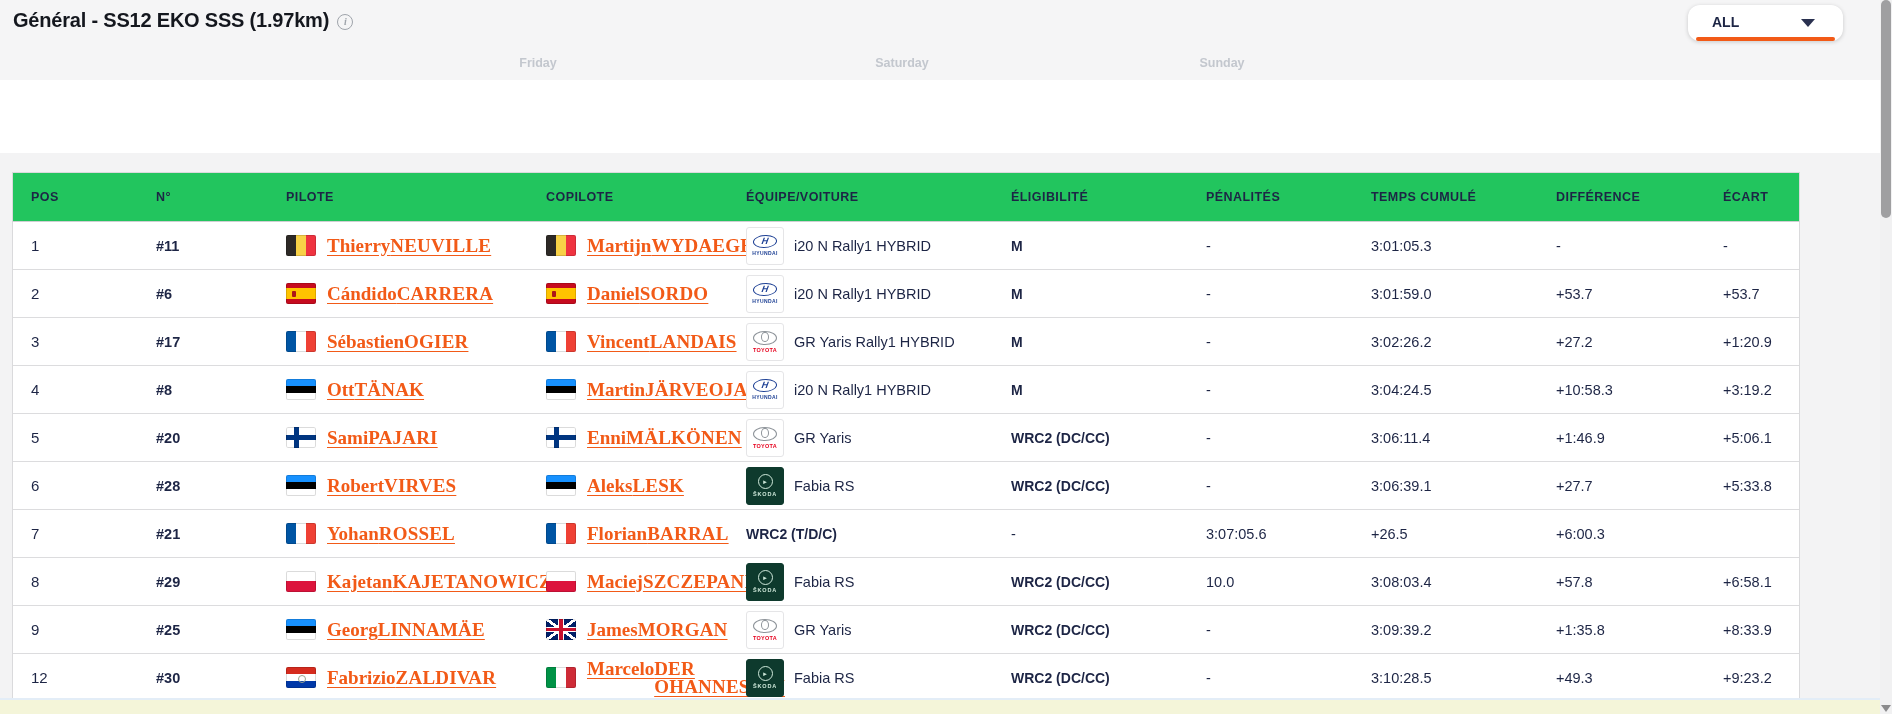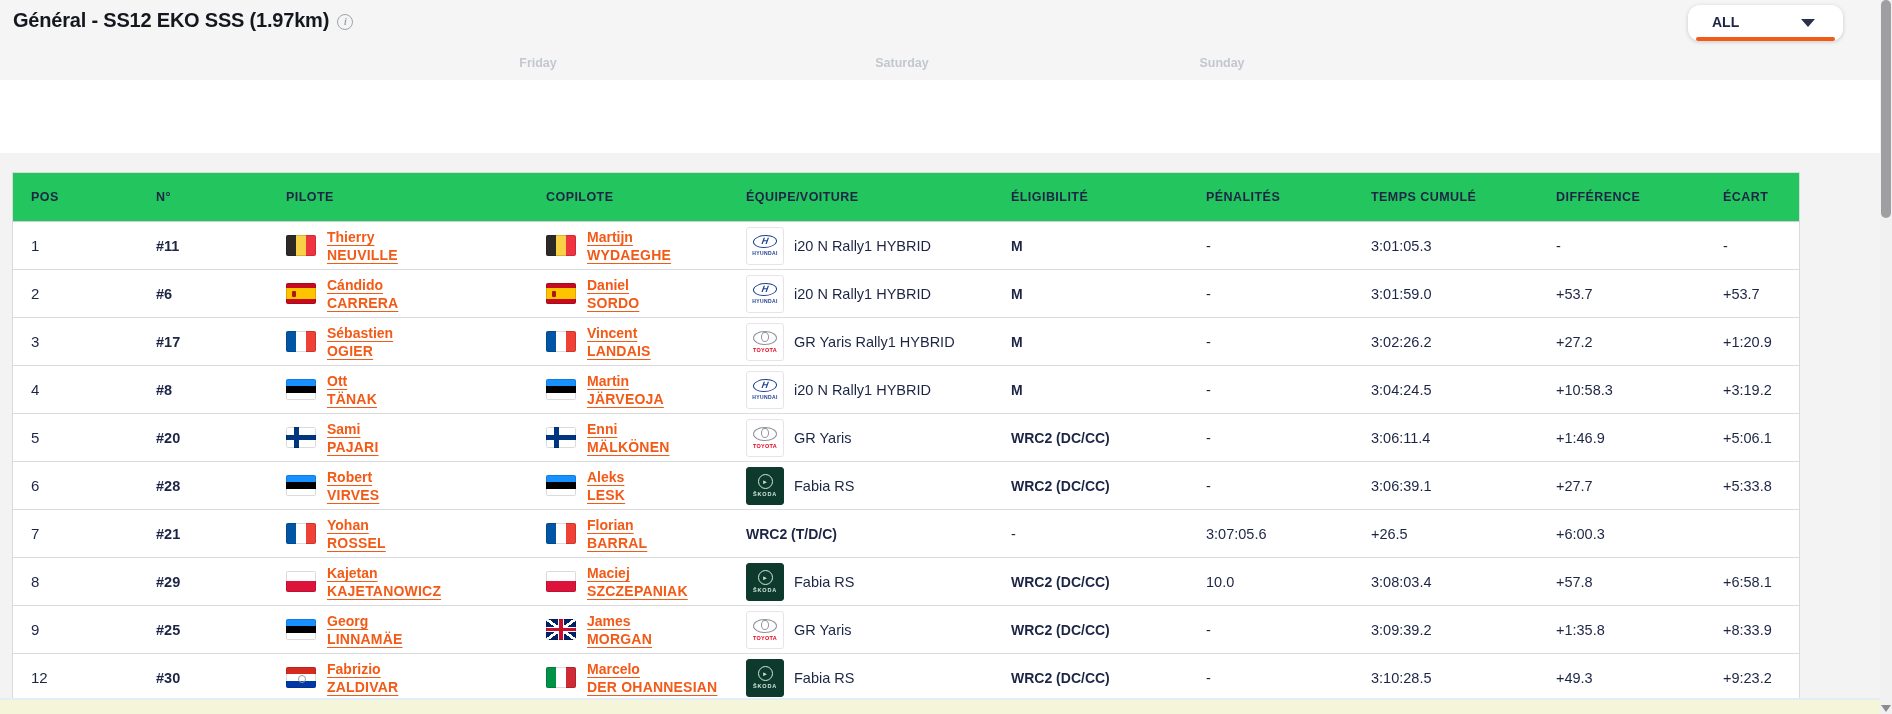--- a/index.html
+++ b/index.html
@@ -39,21 +39,21 @@
   .th { font-size:12.5px; font-weight:700; letter-spacing:.45px; color:#1d2545; }
   .th:first-child { padding-left:18px; }
   .tbody { height:476px; overflow:hidden; border-left:1px solid #dadadc; border-right:1px solid #dadadc; background:#fff; }
   .trow { height:48px; background:#fff; border-bottom:1px solid #dcdcde; }
   .cell { font-size:14.5px; color:#1d2545; }
   .cell.pos { padding-left:18px; font-size:15px; }
   .cell.num { font-weight:700; }
   .cell.person { display:flex; align-items:center; gap:11px; }
   .cell.car { display:flex; align-items:center; gap:10px; }
   .cell.elig { font-weight:700; font-size:14px; }
-  .pname { display:flex; flex-direction:column; line-height:18px; color:#f25a17; font-weight:700; font-size:14px; text-decoration:underline; text-underline-offset:2.5px; cursor:pointer; }
+  .pname { display:flex; line-height:18px; color:#f25a17; font-weight:700; font-size:19px; text-decoration:underline; text-underline-offset:2.5px; cursor:pointer;font-family:Liberation Serif, serif; }
   .pname .last { letter-spacing:.2px; }
   .model { font-weight:500; }
 
   
   .flag { position:relative; flex:0 0 auto; width:30px; height:21px; border-radius:2px; box-shadow:0 0 0 1px rgba(0,0,0,.14) inset; overflow:hidden; }
   .flag-be { background:linear-gradient(to right,#2d2926 0 33.3%,#f8d147 33.3% 66.6%,#ef3340 66.6%); }
   .flag-es { background:linear-gradient(to bottom,#c60b1e 0 26%,#ffc400 26% 74%,#c60b1e 74%); }
   .flag-es::after { content:""; position:absolute; left:6px; top:8px; width:4px; height:6px; background:#ad1519; border-radius:1px; }
   .flag-fr { background:linear-gradient(to right,#0055a4 0 33.3%,#ffffff 33.3% 66.6%,#ef4135 66.6%); }
   .flag-ee { background:linear-gradient(to bottom,#1791ff 0 33.3%,#000000 33.3% 66.6%,#ffffff 66.6%); }

